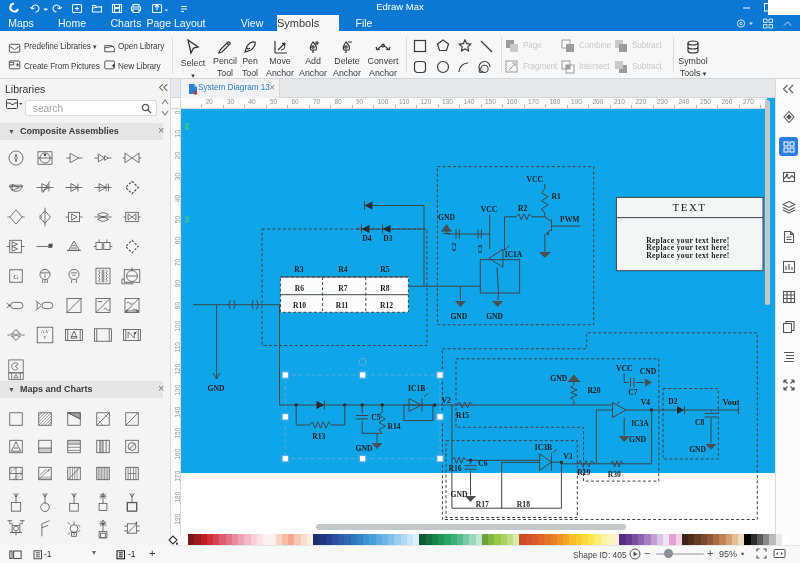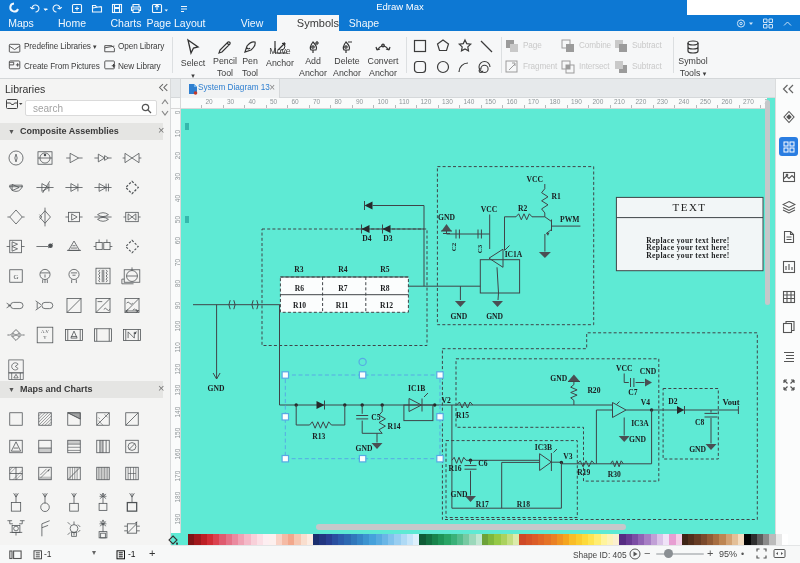--- a/index.html
+++ b/index.html
@@ -1,29 +1,29 @@
 <!DOCTYPE html>
 <html><head><meta charset="utf-8"><style>
 *{margin:0;padding:0;box-sizing:border-box}
 html,body{width:800px;height:563px;overflow:hidden;font-family:"Liberation Sans",sans-serif;background:#fff}
 .abs{position:absolute}
-#titlebar{position:absolute;left:0;top:0;width:687px;height:15px;background:#0d78d3}
+#titlebar{position:absolute;left:0;top:0;width:768px;height:15px;background:#0d78d3}
 #menubar{position:absolute;left:0;top:15px;width:800px;height:16px;background:#0d78d3}
 .mtab{position:absolute;top:0;height:16px;line-height:16px;color:#f2f7fc;font-size:10.5px;transform:translateX(-50%)}
 #acttab{position:absolute;left:277px;top:0;width:62px;height:16px;background:#f6f7f8;}
-#acttab span{display:block;text-align:right;font-size:11px;line-height:17px;color:#3a3a3a}
+#acttab span{display:block;text-align:left;font-size:11px;line-height:17px;color:#3a3a3a}
 #title{position:absolute;top:1px;left:370px;width:60px;color:#fff;font-size:9.5px;text-align:center}
 #ribbon{position:absolute;left:0;top:31px;width:800px;height:48px;background:#f6f7f8;border-bottom:1px solid #d4d7d9}
 .rsep{position:absolute;top:6px;height:36px;width:1px;background:#dcdfe1}
 .rtxt{position:absolute;font-size:8.2px;letter-spacing:-0.1px;color:#3c3c3c;white-space:nowrap}
 .rtool{position:absolute;font-size:8.8px;color:#3c3c3c;text-align:center;transform:translateX(-50%);line-height:11.5px;white-space:nowrap}
 .gray{color:#c9c9c9}
 #lpanel{position:absolute;left:0;top:79px;width:171px;height:466px;background:#f4f4f3;border-right:1px solid #d8dadb}
 .sechdr{position:absolute;left:0;width:163px;height:17px;background:#e5e5e3;font-size:9px;font-weight:bold;color:#3a3a3a;line-height:17px}
-#canvas{position:absolute;left:171px;top:79px;width:604px;height:466px;background:#5eead4}
+#canvas{position:absolute;left:171px;top:79px;width:604px;height:394px;background:#0ea5e9}
 #tabbar{position:absolute;left:0;top:0;width:604px;height:19px;background:#e6e9eb;border-bottom:1px solid #d5d8da}
 #doctab{position:absolute;left:9px;top:0;width:100px;height:19px;background:#f0f2f3;border-left:1px solid #d5d8da;border-right:1px solid #d5d8da}
 #hruler{position:absolute;left:10px;top:19px;width:586px;height:11px;background:#fafbfb;border-bottom:1px solid #d8d8d8;overflow:hidden}
 .rl{position:absolute;top:0px;font-size:6.5px;color:#8e9598}
 .tk{position:absolute;bottom:0;height:3px;width:1px;background:#b5b9bb}
 #vruler{position:absolute;left:0;top:30px;width:10px;height:424px;background:#fafbfb;border-right:1px solid #d8d8d8;overflow:hidden}
 .vl{position:absolute;left:1px;font-size:6.5px;color:#8e9598;transform:rotate(-90deg);transform-origin:center;width:10px;text-align:center}
 #rtoolbar{position:absolute;left:775px;top:79px;width:25px;height:484px;background:#fbfcfc;border-left:1px solid #dadcdd}
 #cstrip{position:absolute;left:188px;top:534px;width:602px;height:11px;font-size:0;white-space:nowrap;overflow:hidden}
 #cstrip i{display:inline-block;width:6.25px;height:11px}
@@ -64,21 +64,21 @@
 
 <div id="menubar">
 <span class="mtab" style="left:21px">Maps</span>
 <span class="mtab" style="left:72px">Home</span>
 <span class="mtab" style="left:126px">Charts</span>
 <span class="mtab" style="left:176px">Page Layout</span>
 <span class="mtab" style="left:252px">View</span>
 <div id="acttab">
       <span>Symbols</span>
     </div>
-<span class="mtab" style="left:364px">Shape</span>
+<span class="mtab" style="left:364px">File</span>
 <svg class="abs" style="left:730px;top:2px" width="70" height="13" viewBox="0 0 70 13">
       <g stroke="#cfe4f7" stroke-width="1" fill="none">
 <circle cx="11" cy="6.5" r="3.6"></circle>
         <circle cx="11" cy="6.5" r="1.2"></circle>
 <path d="M19,5.5 l4,0 l-2,2.5 z" fill="#cfe4f7" stroke="none"></path>
 <path d="M33.5,3.5 h3.5 v3.5 h-3.5 z M39,3.5 h3.5 v3.5 h-3.5 z M33.5,9 h3.5 v3.5 h-3.5 z M39,9 h3.5 v3.5 h-3.5 z" transform="translate(0,-1.5)"></path>
 <path d="M54,8.5 l3.5,-3.5 l3.5,3.5"></path>
       </g>
     </svg>
 </div>
@@ -121,21 +121,21 @@
       </g>
     </svg>
 <span class="rtool" style="left:250px;top:25px">Pen<br>Tool</span>
 <svg class="abs" style="left:272px;top:7px" width="18" height="18" viewBox="0 0 18 18">
       <g stroke="#333" fill="none" stroke-width="1.2">
         <path d="M3,15 L3,3 M3,15 L15,15"></path>
         <path d="M6,12 L13,5 M13,5 l-3,0.5 M13,5 l-0.5,3"></path>
         <path d="M9,12 a4,4 0 0,0 4,-4" stroke-width="1"></path>
       </g>
     </svg>
-<span class="rtool" style="left:280px;top:15px">Move<br>Anchor</span>
+<span class="rtool" style="left:280px;top:25px">Move<br>Anchor</span>
 <svg class="abs" style="left:305px;top:7px" width="18" height="18" viewBox="0 0 18 18">
       <g stroke="#333" fill="none" stroke-width="1.2">
         <path d="M8,4 q-4,5 -2,8 l5,0 q2,-3 -3,-8 z M8,12 l0,3 M12,3 l0,4 m-2,-2 l4,0"></path>
         <circle cx="8" cy="9" r="1.2"></circle>
       </g>
     </svg>
 <span class="rtool" style="left:313px;top:25px">Add<br>Anchor</span>
 <svg class="abs" style="left:338px;top:7px" width="18" height="18" viewBox="0 0 18 18">
       <g stroke="#333" fill="none" stroke-width="1.2">
         <path d="M8,4 q-4,5 -2,8 l5,0 q2,-3 -3,-8 z M8,12 l0,3 M10,4 l4,0"></path>

